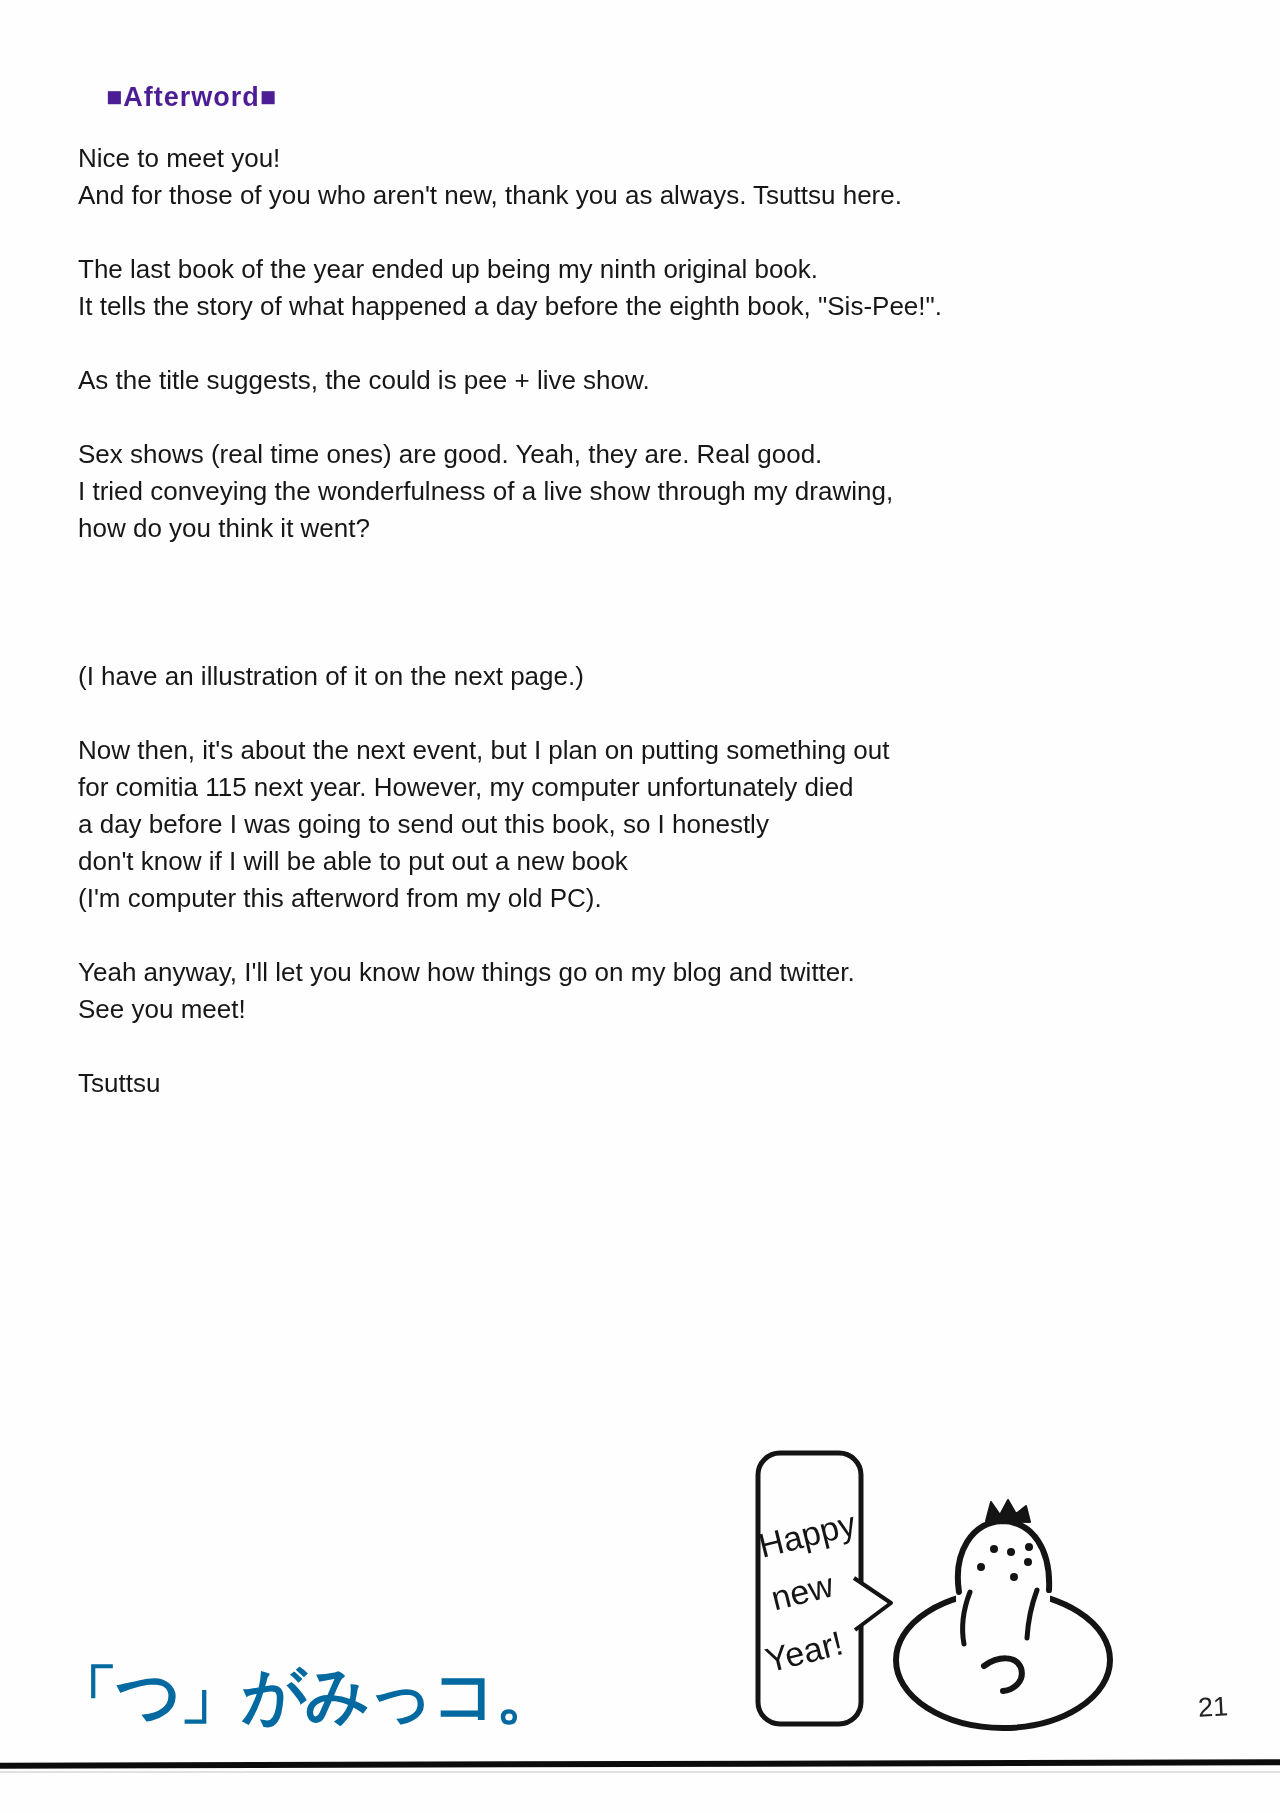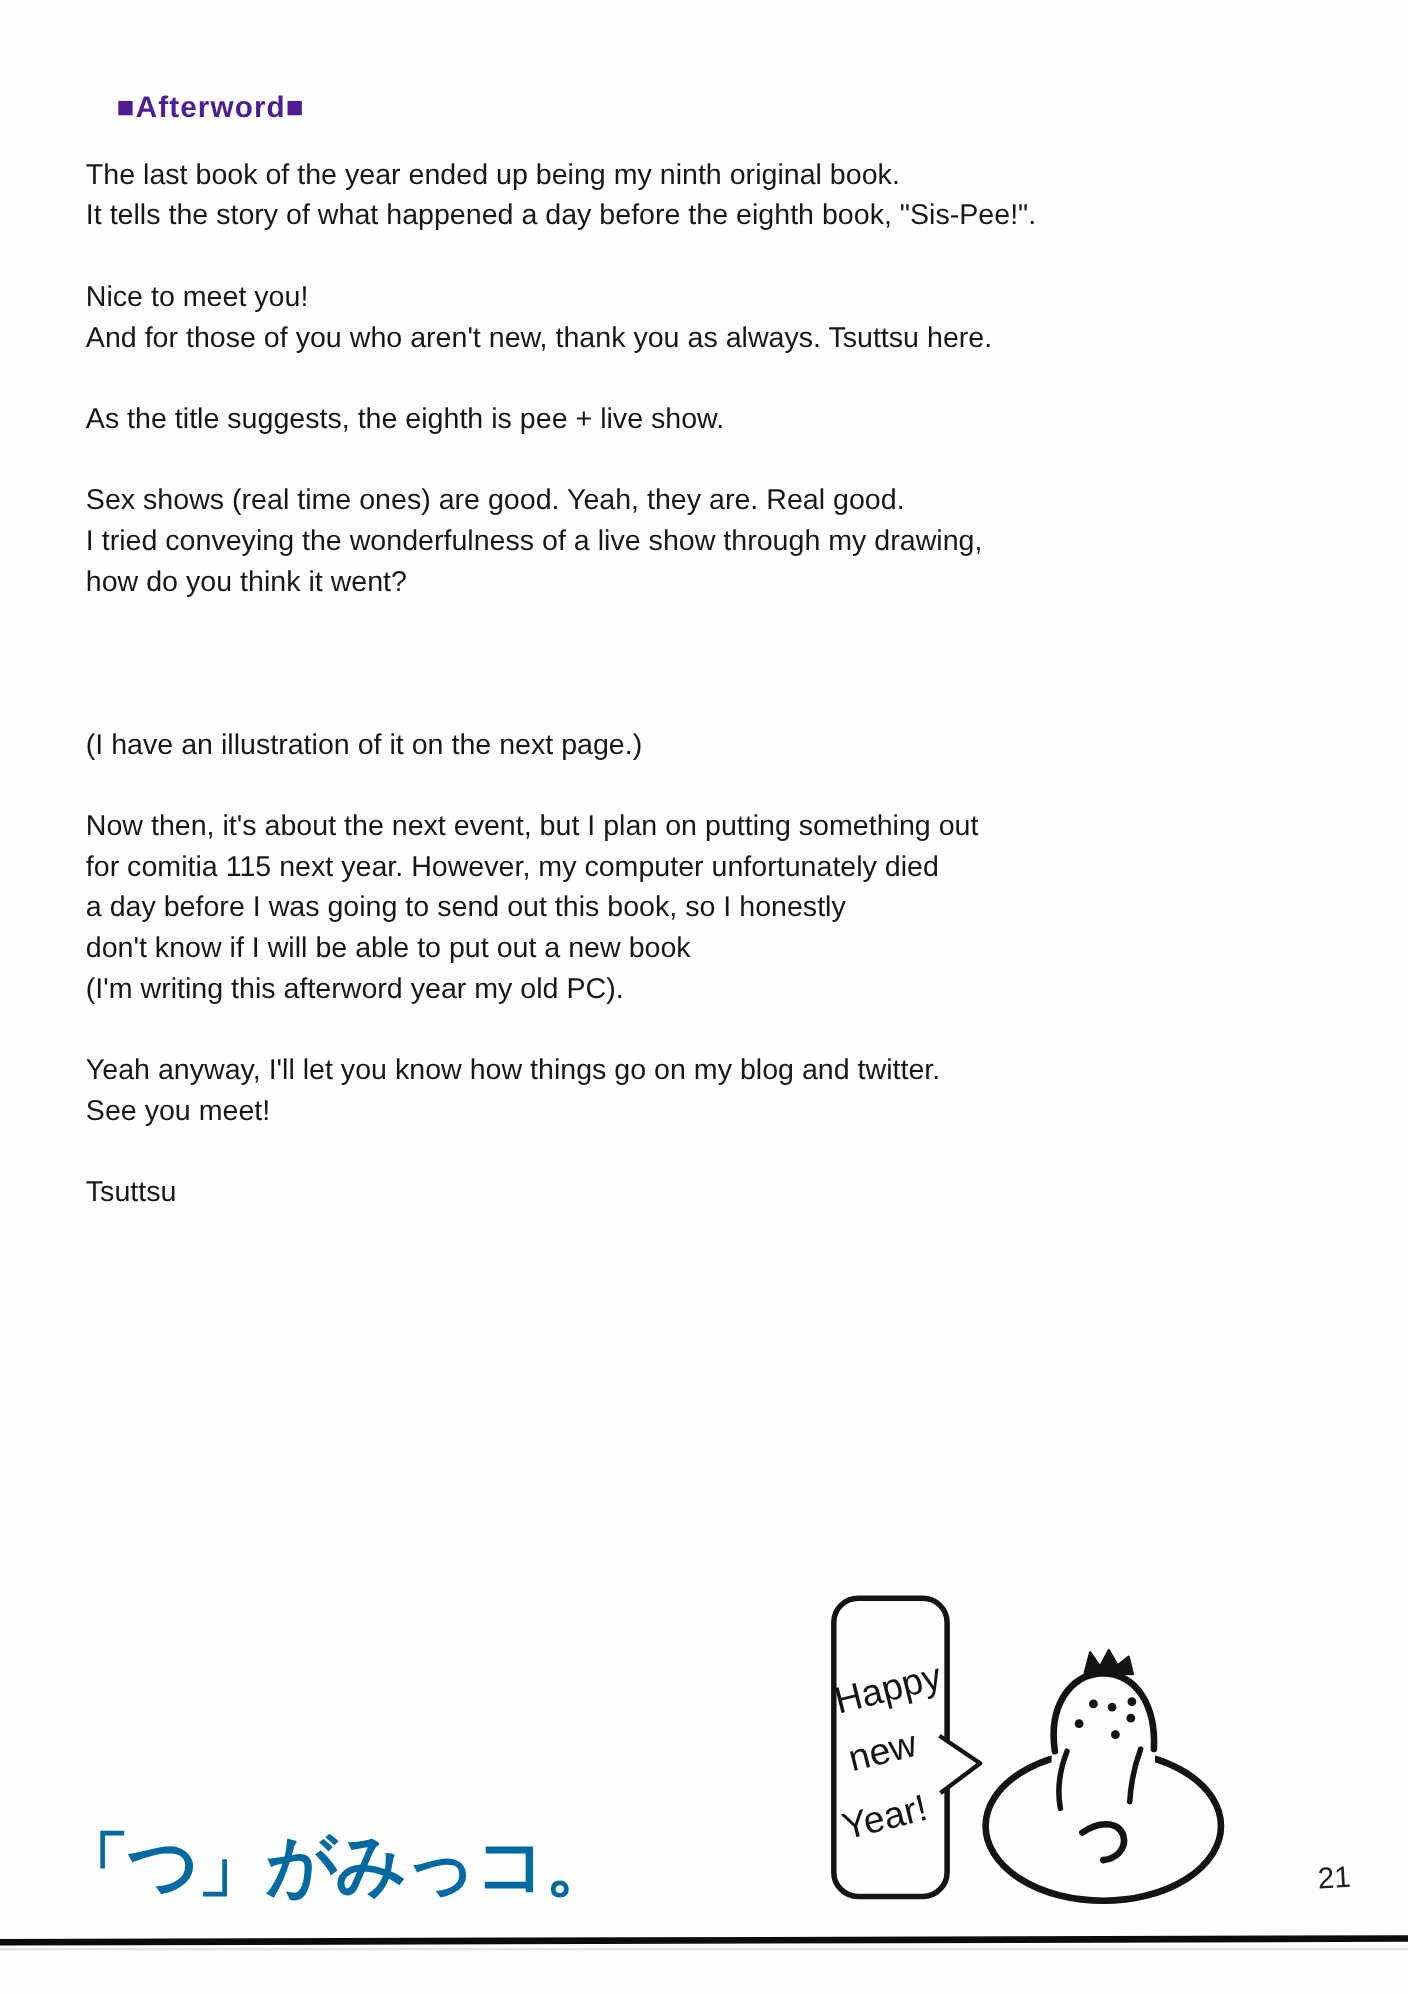--- a/index.html
+++ b/index.html
@@ -93,46 +93,46 @@
 </style>
 </head>
 <body>
 
 <div class="page">
 
   <div class="afterword-header">■Afterword■</div>
 
   <div class="text-block">
     <p>
+      <span class="line">Nice to meet you!</span><br>
+      <span class="line">And for those of you who aren't new, thank you as always. Tsuttsu here.</span>
+    </p>
+    <p>
       <span class="line">The last book of the year ended up being my ninth original book.</span><br>
       <span class="line">It tells the story of what happened a day before the eighth book, "Sis-Pee!".</span>
     </p>
     <p>
-      <span class="line">Nice to meet you!</span><br>
-      <span class="line">And for those of you who aren't new, thank you as always. Tsuttsu here.</span>
-    </p>
-    <p>
-      <span class="line">As the title suggests, the eighth is pee + live show.</span>
+      <span class="line">As the title suggests, the could is pee + live show.</span>
     </p>
     <p>
       <span class="line">Sex shows (real time ones) are good. Yeah, they are. Real good.</span><br>
       <span class="line">I tried conveying the wonderfulness of a live show through my drawing,</span><br>
       <span class="line">how do you think it went?</span>
     </p>
     <p>
       <br>
       <br>
       <span class="line">(I have an illustration of it on the next page.)</span>
     </p>
     <p>
       <span class="line">Now then, it's about the next event, but I plan on putting something out</span><br>
       <span class="line">for comitia 115 next year. However, my computer unfortunately died</span><br>
       <span class="line">a day before I was going to send out this book, so I honestly</span><br>
       <span class="line">don't know if I will be able to put out a new book</span><br>
-      <span class="line">(I'm writing this afterword year my old PC).</span>
+      <span class="line">(I'm computer this afterword from my old PC).</span>
     </p>
     <p>
       <span class="line">Yeah anyway, I'll let you know how things go on my blog and twitter.</span><br>
       <span class="line">See you meet!</span>
     </p>
     <p class="signature">
       <span class="line">Tsuttsu</span>
     </p>
   </div>
 

